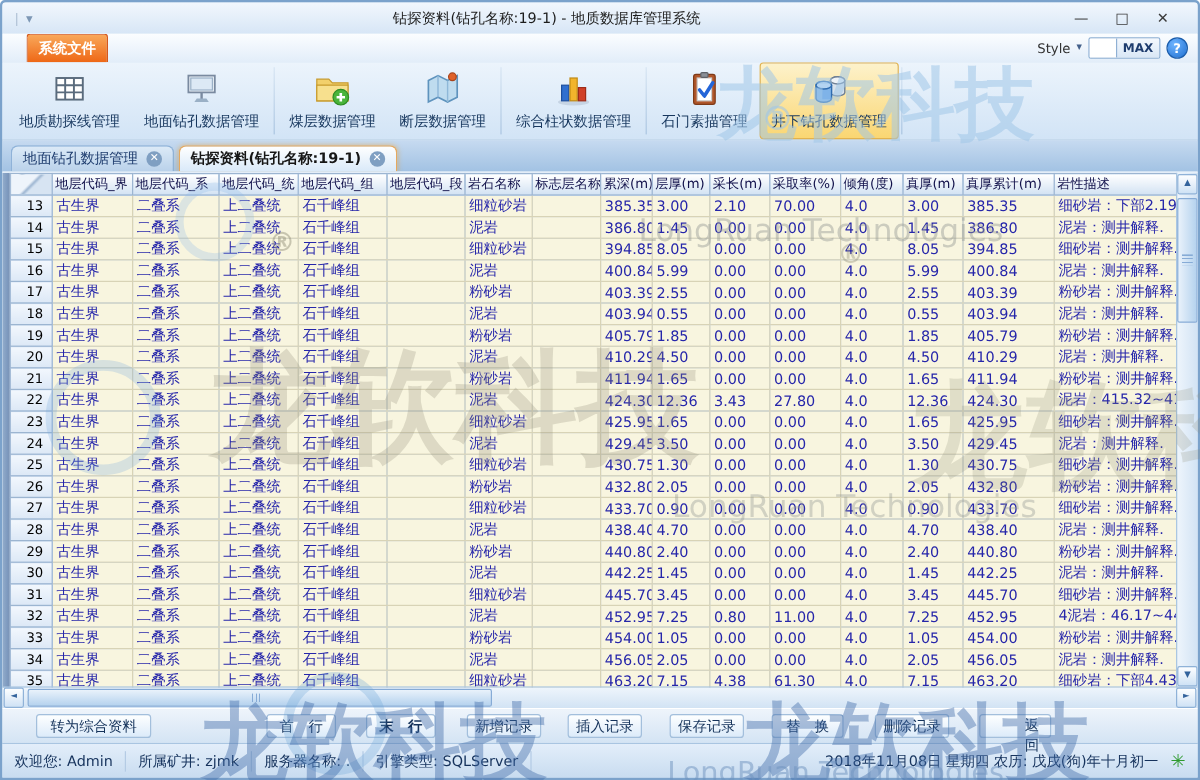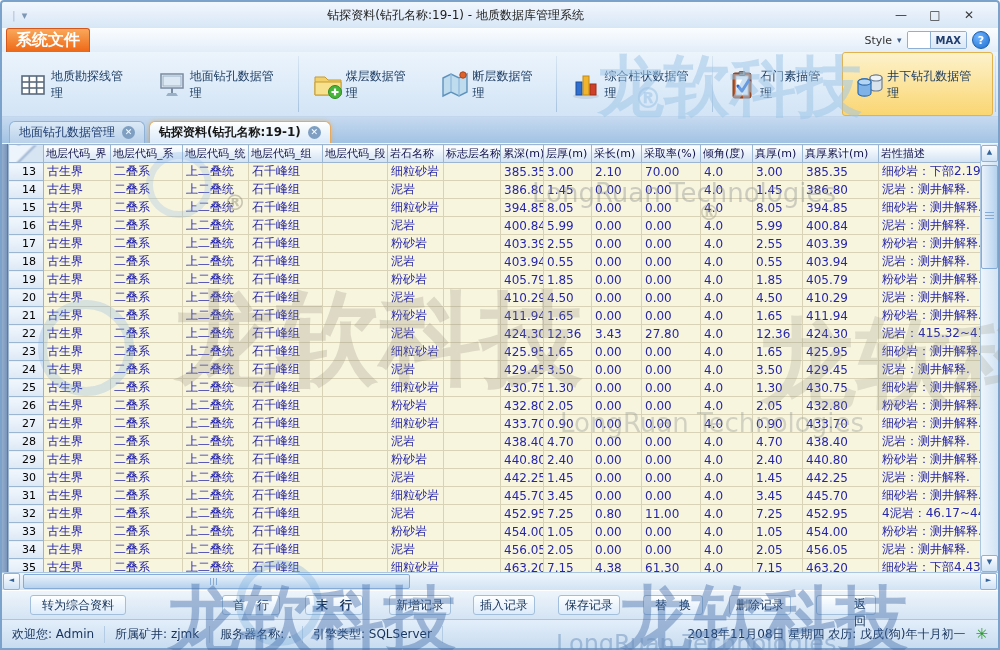--- a/index.html
+++ b/index.html
@@ -10,40 +10,40 @@
   .titlebar{height:26px;flex:0 0 26px;background:linear-gradient(#f2f7fd,#d7e6f6);
     display:flex;align-items:center;border-radius:3px 3px 0 0;}
   .qat{margin-left:10px;color:#7d97b5;font-size:11px;display:flex;gap:6px;align-items:center;}
   .qat .bar{color:#aebfd4;}
   .title{flex:1;text-align:center;font-size:12px;color:#1c1c1c;}
   .win-btns{display:flex;margin-right:12px;}
   .win-btn{width:34px;text-align:center;color:#3a3a3a;font-size:12px;cursor:default;}
   
   .ribbon-tabs{height:24px;flex:0 0 24px;display:flex;align-items:stretch;
     background:linear-gradient(#fbfdff,#e2edf9);padding-left:4px;}
-  .file-btn{background:linear-gradient(#f9a85a,#ee6716);color:#fff;font-size:16px;
+  .file-btn{background:linear-gradient(#f9a85a,#ee6716);color:#fff;font-size:12px;
     padding:0 9px;display:flex;align-items:center;border:1px solid #d4581c;border-bottom:none;
-    border-radius:3px 3px 0 0;font-weight:bold;}
+    border-radius:3px 3px 0 0;font-weight:bold;margin-left:16px;}
   .rtab{padding:0 15px;display:flex;align-items:center;font-size:12px;color:#1e3c6e;margin-top:40px;}
   .rtab.selected{background:linear-gradient(#ffffff,#f0f6fc);border:1px solid #c3d5ea;border-bottom:none;
     border-radius:4px 4px 0 0;}
   .style-area{margin-left:auto;display:flex;align-items:center;gap:5px;margin-right:8px;
     font-size:11px;color:#333;}
   .style-caret{font-size:9px;color:#44608a;}
   .max-box{display:flex;border:1px solid #8fb0d4;height:16px;border-radius:2px;overflow:hidden;background:#fff;}
   .max-left{width:22px;background:#fff;}
   .max-right{background:linear-gradient(#f4f8fd,#d9e7f6);color:#1e3c6e;font-weight:bold;font-size:10px;
     padding:0 5px;display:flex;align-items:center;border-left:1px solid #8fb0d4;}
   .help-btn{width:16px;height:16px;border-radius:50%;color:#fff;font-size:11px;font-weight:bold;
     display:flex;align-items:center;justify-content:center;
     background:radial-gradient(circle at 35% 30%,#6fb4ff,#1e6fd0);border:1px solid #1a5cab;}
   
   .ribbon-body{height:64px;flex:0 0 64px;display:flex;align-items:stretch;
     background:linear-gradient(#ecf4fc,#d2e4f6);border-bottom:1px solid #c2d7ec;padding-left:4px;}
-  .rbtn{padding:3px 9px 1px;display:flex;align-items:center;gap:1px;
+  .rbtn{padding:3px 9px 1px;display:flex;flex-direction:column;align-items:center;gap:1px;
     font-size:12px;color:#17375e;justify-content:flex-start;border:1px solid transparent;}
   .rbtn .icon{width:34px;height:36px;display:flex;align-items:center;justify-content:center;}
   .rbtn.active{background:linear-gradient(#fdf2cb,#fad672);border:1px solid #e2b24e;border-radius:3px;}
   .rsep{width:1px;background:linear-gradient(#d7e5f3,#a9c4e0);margin:4px 2px;}
   
   .doc-tabs{height:26px;flex:0 0 26px;background:linear-gradient(#c6daf0,#a2c2e3);
     display:flex;align-items:flex-end;padding:0 0 0 7px;gap:4px;}
   .dtab{height:21px;display:flex;align-items:center;gap:7px;padding:0 9px;font-size:12px;
     border-radius:6px 6px 0 0;}
   .dtab.inactive{background:linear-gradient(#dcelf5,#b9d1ea);background:linear-gradient(#dceaf7,#b9d1ea);

